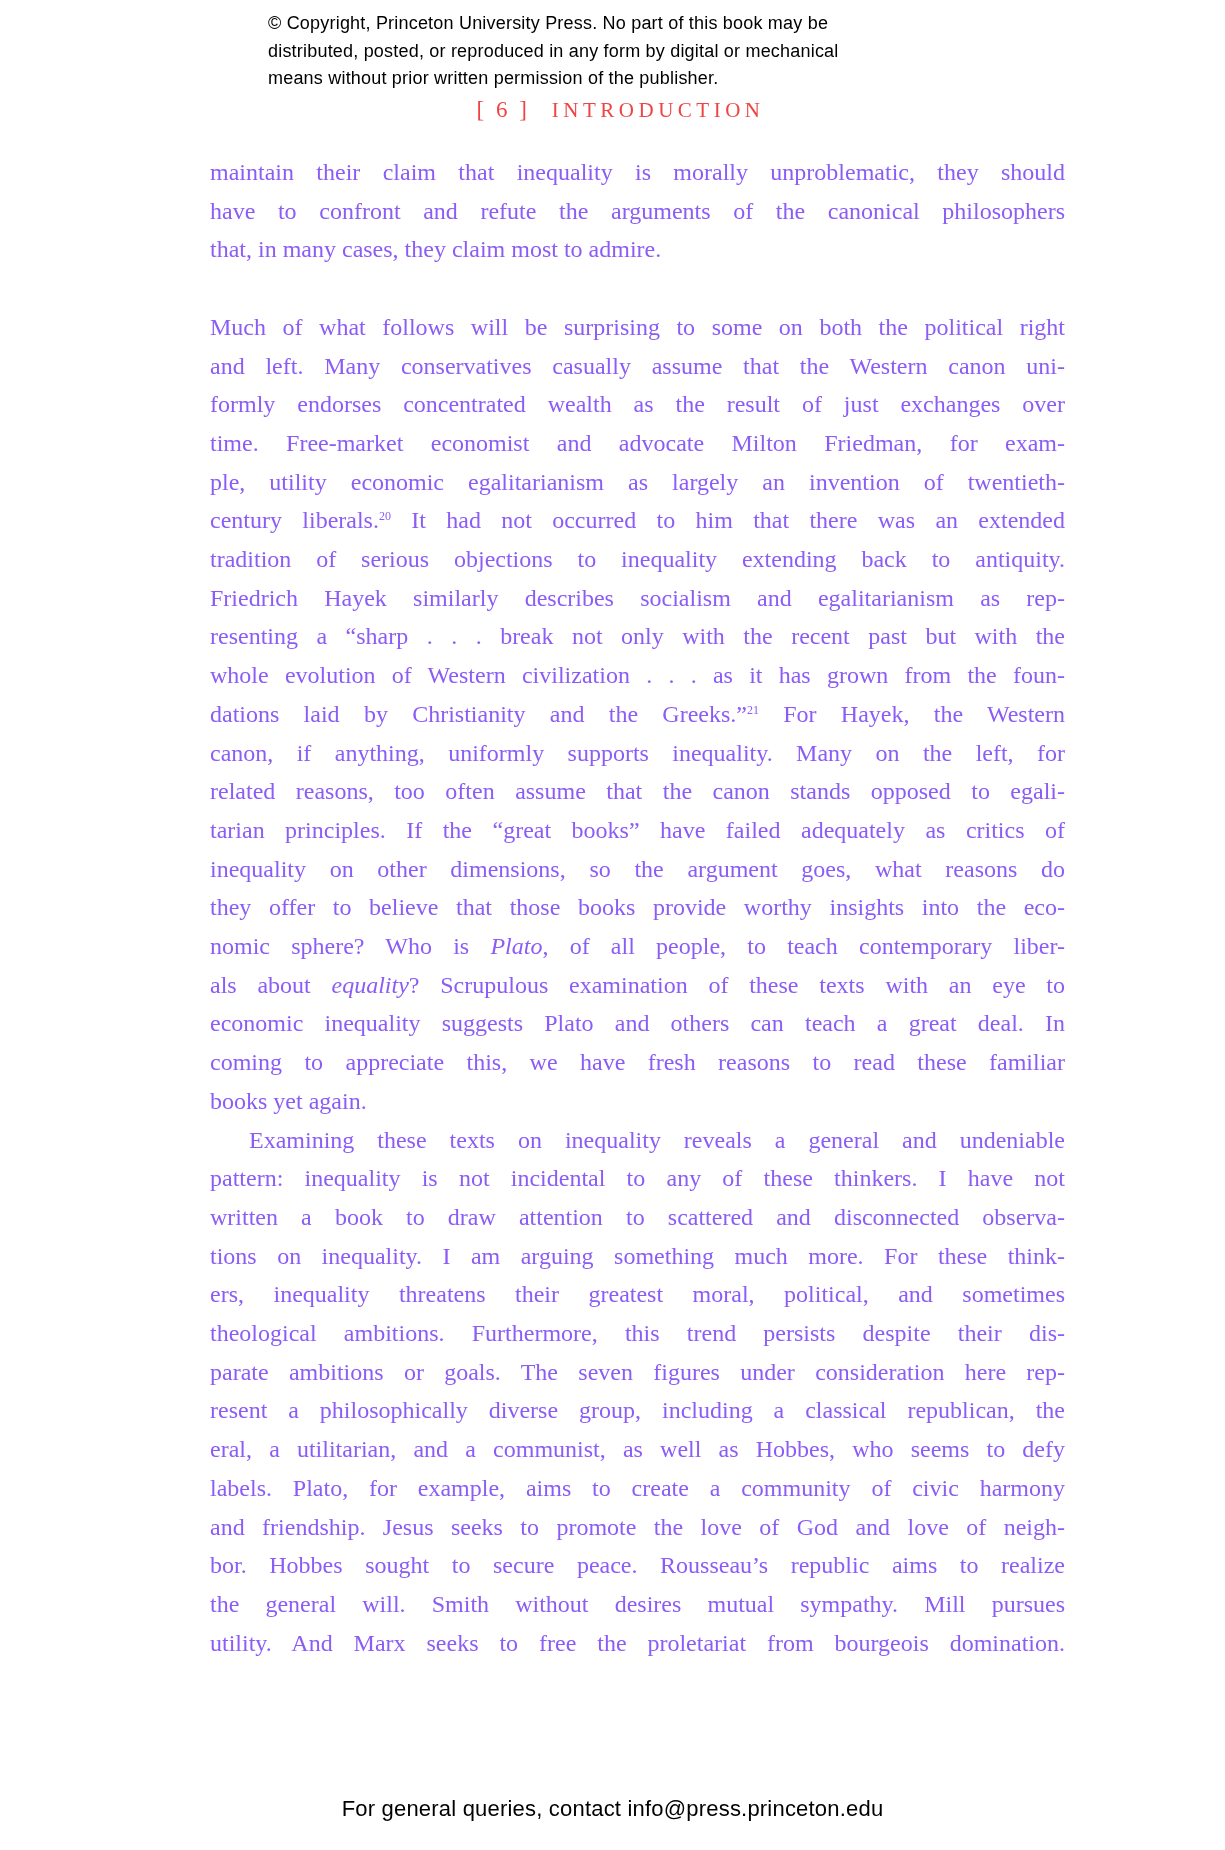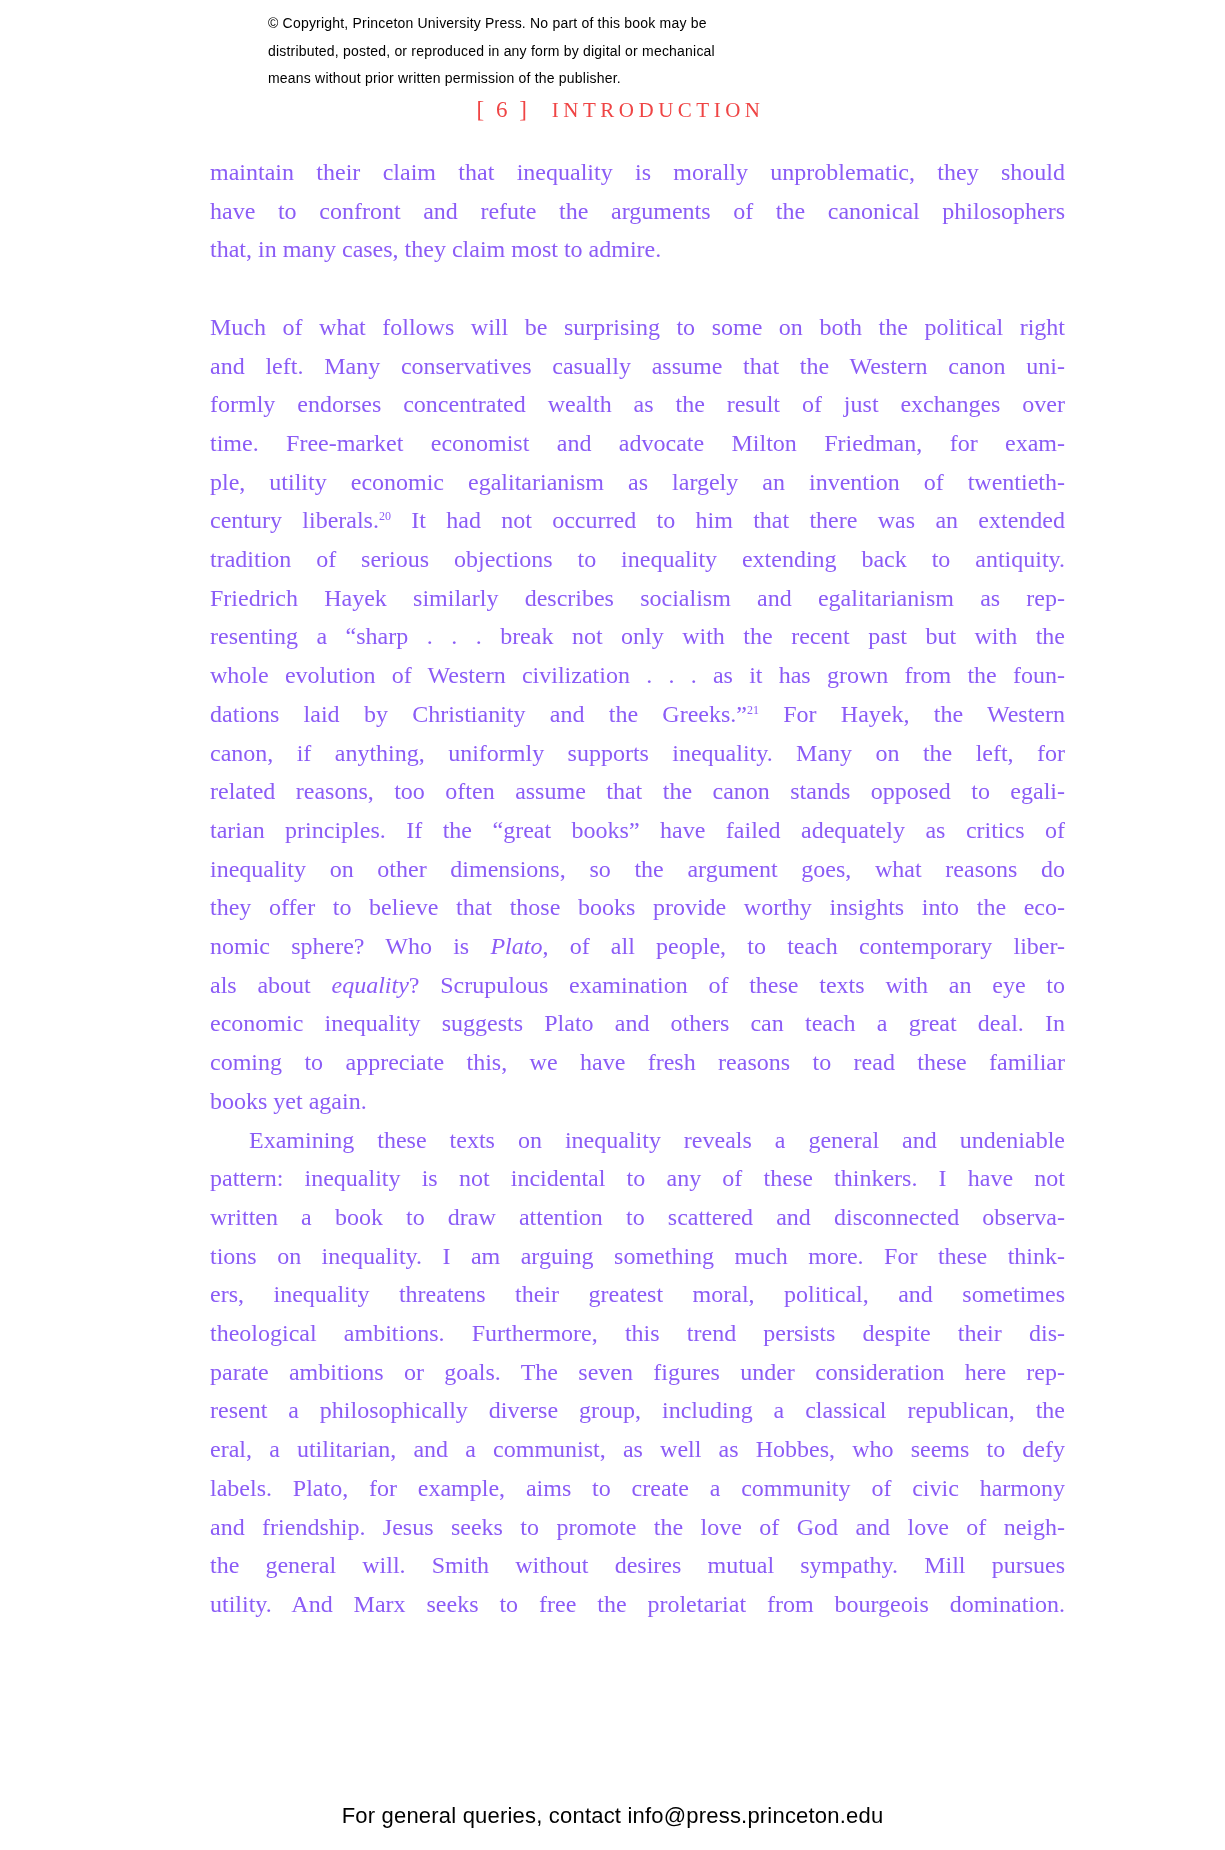--- a/index.html
+++ b/index.html
@@ -7,21 +7,21 @@
     width: 1225px; height: 1850px;
     background: #ffffff;
     position: relative;
     font-family: "Liberation Serif", serif;
     overflow: hidden;
   }
   .copyright {
     position: absolute;
     left: 268px; top: 10px;
     font-family: "Liberation Sans", sans-serif;
-    font-size: 14px;
+    font-size: 18px;
     line-height: 27.5px;
     color: #000000;
     letter-spacing: 0.2px;
   }
   .running-head {
     position: absolute;
     left: 193px; top: 96px;
     width: 855px;
     text-align: center;
     color: #ef4444;
@@ -67,21 +67,20 @@
   .footer {
     position: absolute;
     left: 0; top: 1795px;
     width: 1225px;
     text-align: center;
     font-family: "Liberation Sans", sans-serif;
     font-size: 22px;
     line-height: 27px;
     color: #000000;
     letter-spacing: 0.2px;
-    margin-top: 7px;
   }
 </style>
 </head>
 <body>
 
 <div class="copyright">
   <div>© Copyright, Princeton University Press. No part of this book may be</div>
   <div>distributed, posted, or reproduced in any form by digital or mechanical</div>
   <div>means without prior written permission of the publisher.</div>
 </div>
@@ -124,20 +123,21 @@
       <div class="line">pattern: inequality is not incidental to any of these thinkers. I have not</div>
       <div class="line">written a book to draw attention to scattered and disconnected observa-</div>
       <div class="line">tions on inequality. I am arguing something much more. For these think-</div>
       <div class="line">ers, inequality threatens their greatest moral, political, and sometimes</div>
       <div class="line">theological ambitions. Furthermore, this trend persists despite their dis-</div>
       <div class="line">parate ambitions or goals. The seven figures under consideration here rep-</div>
       <div class="line">resent a philosophically diverse group, including a classical republican, the</div>
       <div class="line">eral, a utilitarian, and a communist, as well as Hobbes, who seems to defy</div>
       <div class="line">labels. Plato, for example, aims to create a community of civic harmony</div>
       <div class="line">and friendship. Jesus seeks to promote the love of God and love of neigh-</div>
+      <div class="line">bor. Hobbes sought to secure peace. Rousseau’s republic aims to realize</div>
       <div class="line">the general will. Smith without desires mutual sympathy. Mill pursues</div>
       <div class="line">utility. And Marx seeks to free the proletariat from bourgeois domination.</div>
     </div>
   </div>
 
 <div class="footer">
   <span>For general queries, contact info@press.princeton.edu</span>
 </div>
 
 </body></html>

